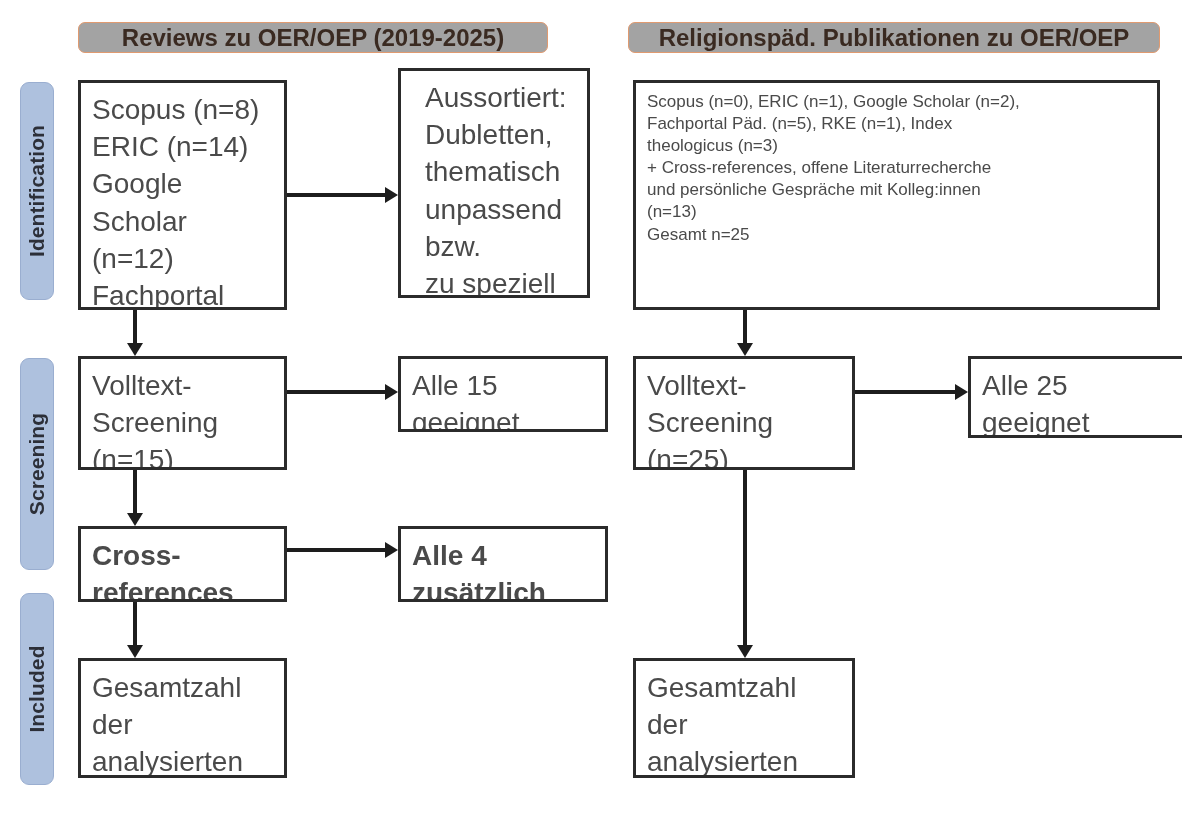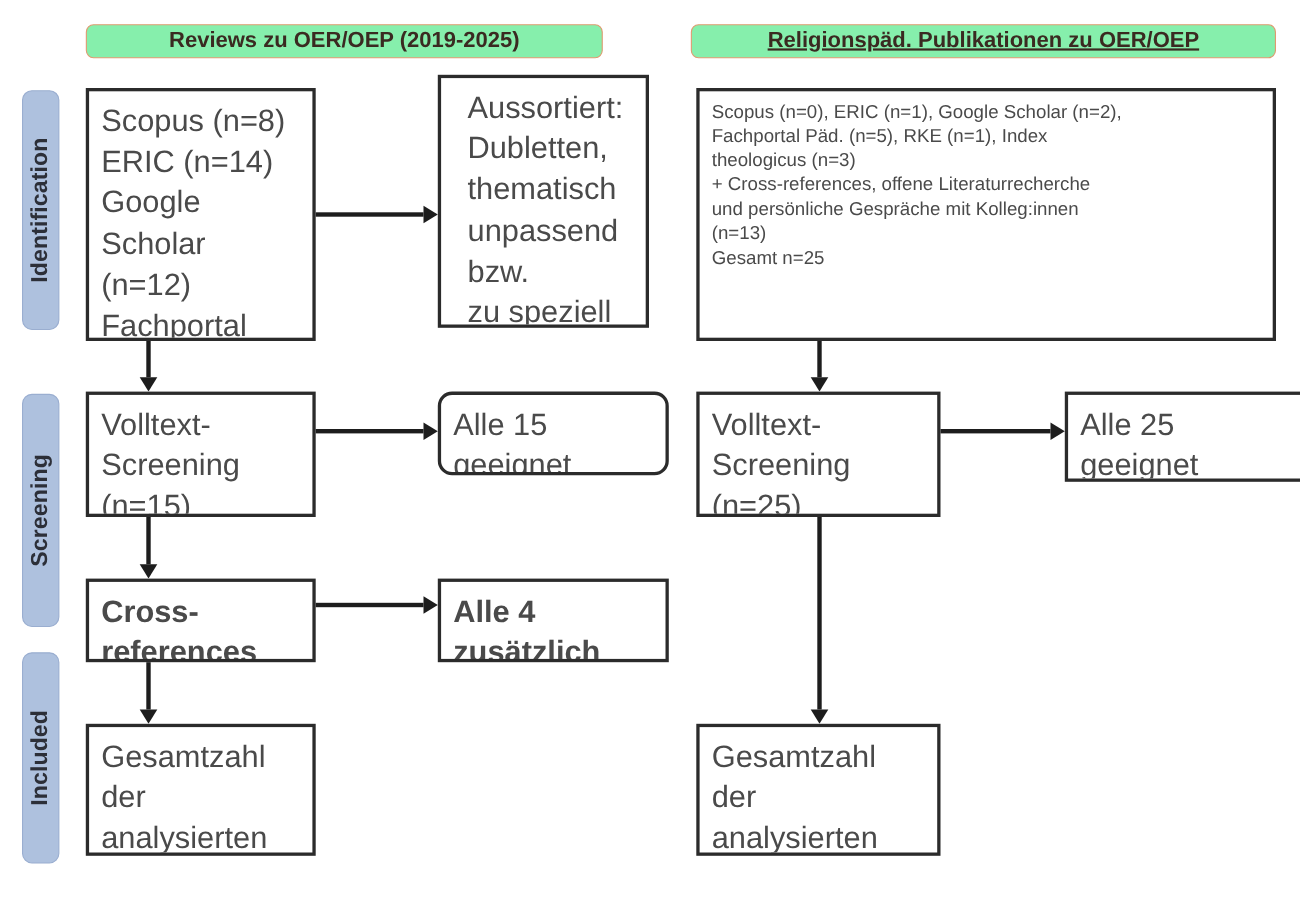--- a/index.html
+++ b/index.html
@@ -35,29 +35,29 @@
     white-space: nowrap;
     font-size: 21px;
     font-weight: bold;
     color: #2c2f38;
     letter-spacing: .1px;
   }
 
   
   .col-header {
     position: absolute;
-    background: #86efac;
+    background: #a3a3a3;
     border: 1px solid #e09a70;
     border-radius: 7px;
     box-sizing: border-box;
     display: flex;
     align-items: center;
     justify-content: center;
     color: #3a2a21;
-    font-size: 20px;
+    font-size: 24px;
     font-weight: bold;
     white-space: nowrap;
   }
 
   
   .flow-box {
     position: absolute;
     background: #ffffff;
     border: 3px solid #2b2b2b;
     box-sizing: border-box;
@@ -115,21 +115,21 @@
   </div>
 
   <div class="stage-pill" style="left:20px; top:593px; width:34px; height:192px;">
     <span class="stage-label">Included</span>
   </div>
 
   <div class="col-header" style="left:78px; top:22px; width:470px; height:31px;">
     <span>Reviews zu OER/OEP (2019-2025)</span>
   </div>
 
-  <div class="col-header" style="left:628px; top:22px; width:532px; height:31px;text-decoration:underline;">
+  <div class="col-header" style="left:628px; top:22px; width:532px; height:31px;">
     <span>Religionspäd. Publikationen zu OER/OEP</span>
   </div>
 
   <div class="flow-box" style="left:78px; top:80px; width:209px; height:230px;">Scopus (n=8)
 ERIC (n=14)
 Google Scholar
 (n=12)
 Fachportal Päd.
 (n=5)
 Gesamt n=39</div>
@@ -144,21 +144,21 @@
   <div class="hline" style="left:287px; top:193px; width:98px;"></div>
   <div class="arrow-right" style="left:385px; top:187px;"></div>
 
   <div class="vline" style="left:133px; top:310px; height:33px;"></div>
   <div class="arrow-down" style="left:127px; top:343px;"></div>
 
   <div class="flow-box" style="left:78px; top:356px; width:209px; height:114px;">Volltext-
 Screening
 (n=15)</div>
 
-  <div class="flow-box" style="left:398px; top:356px; width:210px; height:76px;border-radius:13px;">Alle 15 geeignet</div>
+  <div class="flow-box" style="left:398px; top:356px; width:210px; height:76px;">Alle 15 geeignet</div>
 
   <div class="hline" style="left:287px; top:390px; width:98px;"></div>
   <div class="arrow-right" style="left:385px; top:384px;"></div>
 
   <div class="vline" style="left:133px; top:470px; height:43px;"></div>
   <div class="arrow-down" style="left:127px; top:513px;"></div>
 
   <div class="flow-box" style="left:78px; top:526px; width:209px; height:76px;font-weight:bold;">Cross-references
 (n=4)</div>
 

